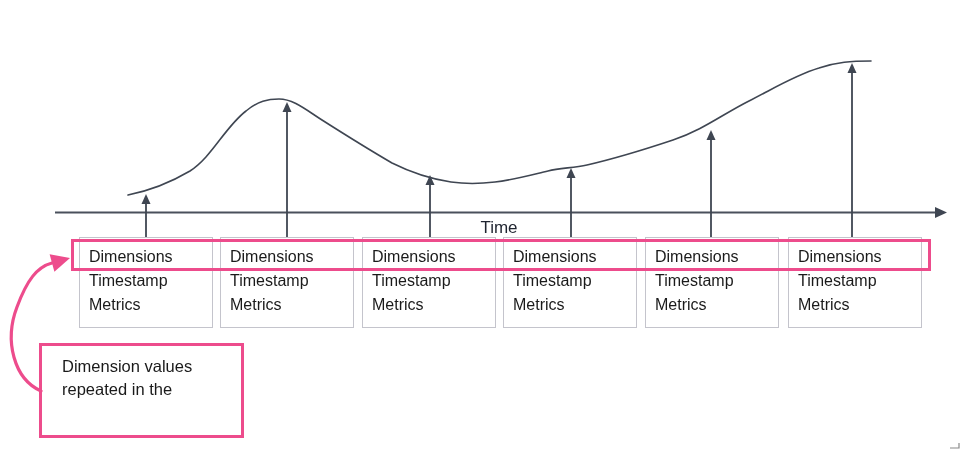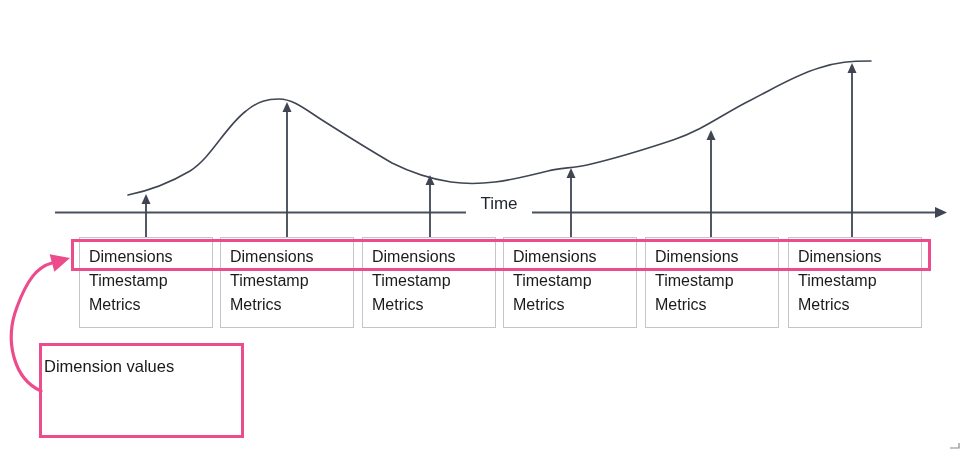--- a/index.html
+++ b/index.html
@@ -20,21 +20,21 @@
     left: 0;
     top: 0;
     pointer-events: none;
   }
   #base-layer { z-index: 1; }
   #arrow-layer { z-index: 6; }
 
   .time-label {
     position: absolute;
     left: 466px;
-    top: 194px;
+    top: 218px;
     width: 66px;
     text-align: center;
     background: #ffffff;
     font-size: 17px;
     color: #1f2430;
     z-index: 2;
   }
 
   .record-box {
     position: absolute;
@@ -66,21 +66,21 @@
 
   .callout {
     position: absolute;
     left: 39px;
     top: 343px;
     width: 205px;
     height: 95px;
     box-sizing: border-box;
     border: 3px solid #ed4c8c;
     background: #ffffff;
-    padding: 9px 2px;
+    padding: 9px 20px;
     font-size: 16.5px;
     line-height: 23px;
     color: #1a1a1a;
     z-index: 5;
   }
   .callout span { display: block; white-space: nowrap; }
 </style>
 </head>
 <body>
 
@@ -164,20 +164,21 @@
   <div class="record-box" style="left:788px">
     <span>Dimensions</span>
     <span>Timestamp</span>
     <span>Metrics</span>
   </div>
 
   <div class="highlight-rect"></div>
 
   <div class="callout">
     <span>Dimension values</span>
+    <span>repeated in the</span>
   </div>
 
   <svg id="arrow-layer" class="layer" width="964" height="450" viewBox="0 0 964 450">
     <path d="M 41 391
              C 14 379, 4 341, 17 307
              C 27 280, 37 267, 52 263" fill="none" stroke="#ed4c8c" stroke-width="3.2" stroke-linecap="round"></path>
     <polygon points="70,258 54.4,271.7 49.6,254.3" fill="#ed4c8c"></polygon>
   </svg>
 
 </div>

